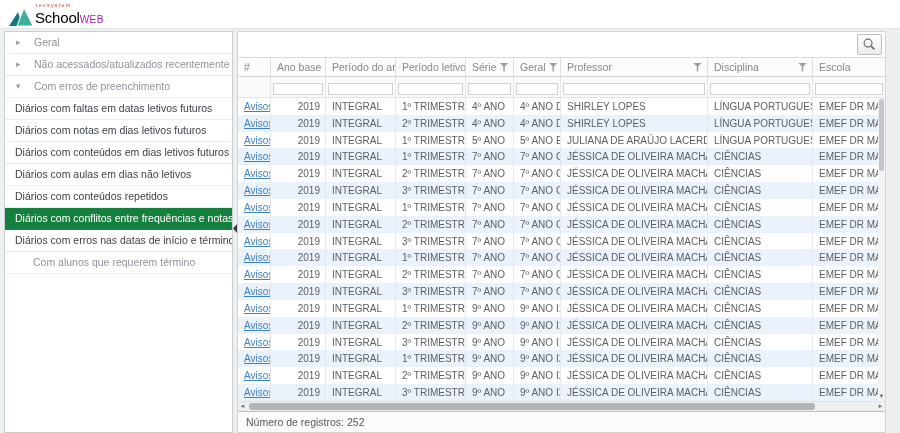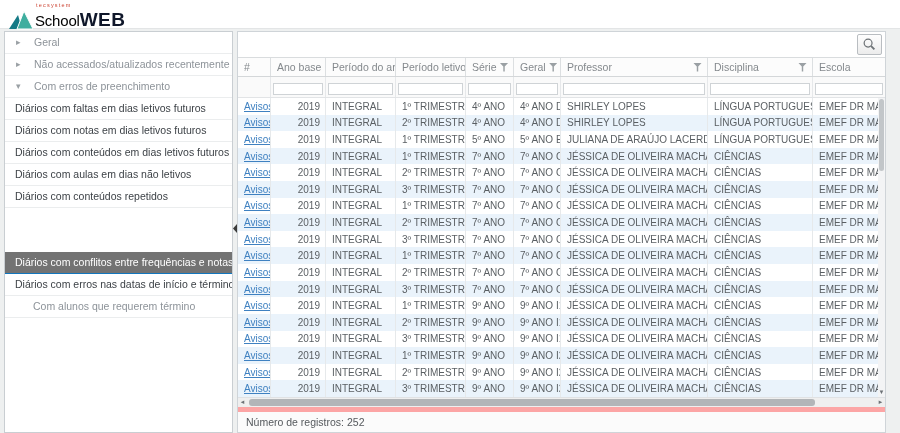--- a/index.html
+++ b/index.html
@@ -17,38 +17,38 @@
     background:#ffffff; border-bottom:1px solid #e3e5e6;
   }
   .logo { position:absolute; left:9px; top:3px; display:flex; align-items:flex-end; }
   .logo svg { width:24px; height:21px; margin-right:2px; }
   .brand-text { line-height:1; padding-bottom:2px; }
   .brand-small {
     display:block; font-size:5.5px; letter-spacing:1.2px; color:#cc4433;
     text-transform:lowercase; margin-bottom:1px; margin-left:1px;
   }
   .brand-main { font-size:15px; color:#000000; letter-spacing:-0.2px; }
-  .brand-accent { font-size:19px; color:#0f172a; letter-spacing:0.5px;font-weight:bold; }
+  .brand-accent { font-size:10px; color:#a21caf; letter-spacing:0.5px; }
 
   
   .sidebar {
     position:absolute; left:4px; top:31px; width:229px; height:402px;
     background:#ffffff; border:1px solid #c9ced2;
   }
   .sb-section, .sb-item, .sb-subsection {
     position:relative; height:22px; line-height:21px; font-size:10.5px;
     border-bottom:1px solid #ebedee; white-space:nowrap; overflow:hidden;
     cursor:pointer; background:#fff;
   }
   .sb-section { color:#8d9399; padding-left:29px; }
   .sb-section .arrow {
     position:absolute; left:11px; top:0; font-size:9px; color:#9aa0a4;
   }
   .sb-item { color:#3d4247; padding-left:10px; }
-  .sb-item.sel { background:#737373; color:#ffffff; border-bottom-color:#1176bd;margin-top:44px; }
+  .sb-item.sel { background:#15803d; color:#ffffff; border-bottom-color:#1176bd; }
   .sb-subsection { color:#8d9399; padding-left:28px; }
   .sidebar-handle {
     position:absolute; left:233px; top:224px; width:4px; height:9px;
     background:#3a3a3a; clip-path:polygon(0 50%, 100% 0, 100% 100%);
   }
 
   
   .panel {
     position:absolute; left:237px; top:31px; width:649px; height:402px;
     background:#ffffff; border:1px solid #cfd4d8;
@@ -120,21 +120,21 @@
   }
   .hthumb { position:absolute; left:11px; top:1px; width:566px; height:7px; background:#b2b5b8; border-radius:3px; }
   .harrow-left, .harrow-right {
     position:absolute; top:0; width:9px; height:9px; font-size:6px; color:#6d7276;
     text-align:center; line-height:9px; cursor:pointer;
   }
   .harrow-left { left:0; }
   .harrow-right { right:0; }
 
   .pfooter {
-    flex:0 0 21px; background:#fbfbfb; border-top:5px solid #fca5a5;
+    flex:0 0 21px; background:#fbfbfb; border-top:1px solid #fca5a5;
     font-size:10.5px; color:#55595d; line-height:20px; padding-left:8px;
   }
 </style>
 </head>
 <body>
 
 <div class="topbar">
   <div class="logo">
     <svg viewBox="0 0 24 21">
       <polygon points="0,19 9,5 13,19" fill="#157a86"></polygon>
@@ -143,21 +143,21 @@
     <div class="brand-text">
       <span class="brand-small">tecsystem</span><span class="brand-main">School</span><span class="brand-accent">WEB</span>
     </div>
   </div>
 </div>
 
 <div class="sidebar" id="sidebar-menu">
     <div class="sb-section"><span class="arrow">▸</span><span>Geral</span></div>
     <div class="sb-section"><span class="arrow">▸</span><span>Não acessados/atualizados recentemente</span></div>
     <div class="sb-section"><span class="arrow">▾</span><span>Com erros de preenchimento</span></div>
-    <div class="sb-item"><span>Diários com faltas em dias letivos futuros</span></div>
+    <div class="sb-item"><span>Diários com faltas em datas letivos futuros</span></div>
     <div class="sb-item"><span>Diários com notas em dias letivos futuros</span></div>
     <div class="sb-item"><span>Diários com conteúdos em dias letivos futuros</span></div>
     <div class="sb-item"><span>Diários com aulas em dias não letivos</span></div>
     <div class="sb-item"><span>Diários com conteúdos repetidos</span></div>
     <div class="sb-item sel"><span>Diários com conflitos entre frequências e notas</span></div>
     <div class="sb-item"><span>Diários com erros nas datas de início e término dos períodos letivos</span></div>
     <div class="sb-subsection"><span>Com alunos que requerem término</span></div>
   </div>
 <div class="sidebar-handle"></div>
 

